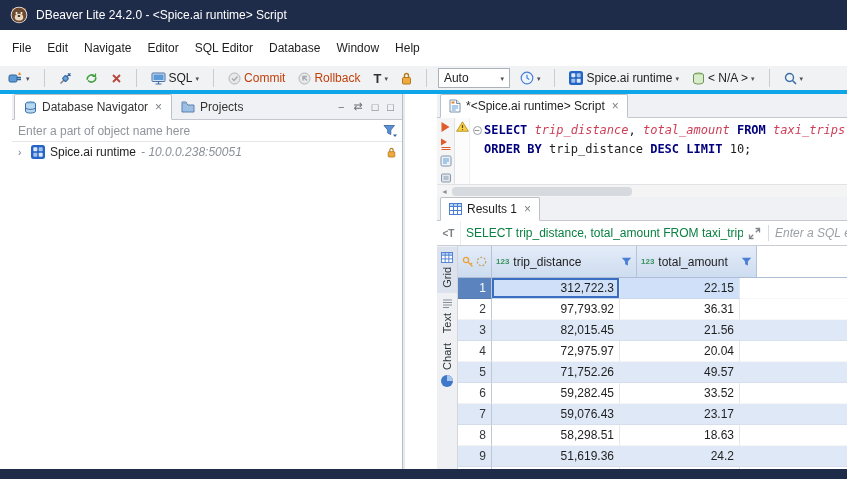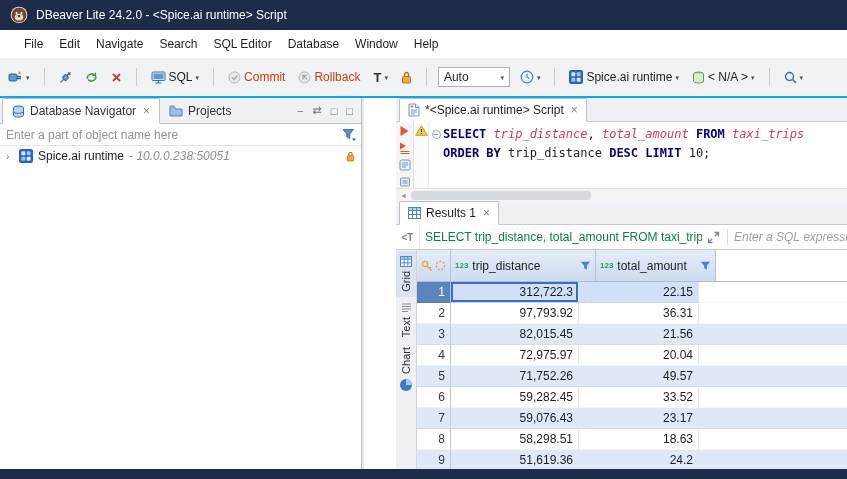--- a/index.html
+++ b/index.html
@@ -4,38 +4,38 @@
 <style>
   * { box-sizing: border-box; margin: 0; padding: 0; }
   html,body { width: 847px; height: 479px; overflow: hidden; }
   body { font-family: "Liberation Sans", sans-serif; font-size: 12px; color: #1e1e1e; background: #fff; }
   .window { width: 847px; height: 479px; display: flex; flex-direction: column; background: #fff; }
 
   
   .titlebar { height: 30px; flex: none; background: #1e2b49; color: #fff; display: flex; align-items: center; gap: 8px; padding: 0 10px; font-size: 12px; }
 
   
-  .menubar { height: 28px; flex: none; background: #fff; display: flex; align-items: center; padding: 0 16px; }
+  .menubar { height: 36px; flex: none; background: #fff; display: flex; align-items: center; padding: 0 4px; }
   .menu-item { padding: 3px 8px; cursor: default; }
 
   
-  .toolbar { height: 40px; flex: none; background: #f1f2f4; border-bottom: 2px solid #0ea5e9; display: flex; align-items: center; padding: 0 5px; gap: 7px; }
+  .toolbar { height: 28px; flex: none; background: #f1f2f4; border-bottom: 4px solid #0ea5e9; display: flex; align-items: center; padding: 0 5px; gap: 7px; }
   .tbtn { display: flex; align-items: center; gap: 3px; padding: 2px 3px; border-radius: 2px; white-space: nowrap; }
   .tbtn.disabled { color: #c2410c; }
   .caret { font-size: 7px; color: #4a4f55; line-height: 1; }
   .tsep { width: 1px; height: 18px; background: #c9ccd1; margin: 0 4px; flex: none; }
   .combo { height: 20px; background: #fff; border: 1px solid #adb2ba; display: flex; align-items: center; justify-content: space-between; gap: 6px; padding: 0 5px; min-width: 72px; }
   .txt-icon { font-weight: bold; color: #333; font-size: 13px; }
 
   
   .main { flex: 1; min-height: 0; display: flex; }
   .splitter { width: 2px; flex: none; background: #e8e9eb; }
 
   
-  .left-panel { width: 362px; flex: none; display: flex; flex-direction: column; background: #fff; border-right: 1px solid #b9bdc4; }
+  .left-panel { width: 391px; flex: none; display: flex; flex-direction: column; background: #fff; border-right: 1px solid #b9bdc4; margin-left: 12px; }
   .panel-tabs { height: 26px; flex: none; background: #f0f1f4; border-bottom: 1px solid #c4c8ce; display: flex; align-items: stretch; padding-left: 2px; }
   .ptab { display: flex; align-items: center; gap: 5px; padding: 0 9px; color: #333; }
   .ptab.active { background: #fff; border: 1px solid #bcc1c8; border-bottom: 1px solid #fff; margin-bottom: -1px; border-radius: 2px 2px 0 0; }
   .tab-close { color: #7a7f86; font-size: 12px; margin-left: 2px; }
   .tab-actions { margin-left: auto; display: flex; align-items: center; gap: 9px; padding-right: 8px; color: #6a6f76; font-size: 11px; }
   .filter-row { height: 22px; flex: none; border-bottom: 1px solid #e4e6e9; display: flex; align-items: center; gap: 4px; padding-right: 5px; }
   .filter-input { flex: 1; height: 100%; border: 0; outline: 0; padding: 0 6px; font: inherit; color: #444; }
   .filter-input::placeholder { color: #8f949b; opacity: 1; }
   .tree-row { height: 20px; flex: none; display: flex; align-items: center; gap: 5px; padding: 0 6px; }
   .expander { color: #6e7379; font-size: 10px; width: 8px; }
@@ -118,21 +118,21 @@
         <circle cx="11.5" cy="7" r="1" fill="#fff"></circle>
         <ellipse cx="9" cy="10" rx="1.4" ry="1" fill="#3a2a1a"></ellipse>
       </svg>
     <span>DBeaver Lite 24.2.0 - &lt;Spice.ai runtime&gt; Script</span>
   </div>
 
   <div class="menubar">
       <span class="menu-item">File</span>
       <span class="menu-item">Edit</span>
       <span class="menu-item">Navigate</span>
-      <span class="menu-item">Search</span>
+      <span class="menu-item">Editor</span>
       <span class="menu-item">SQL Editor</span>
       <span class="menu-item">Database</span>
       <span class="menu-item">Window</span>
       <span class="menu-item">Help</span>
     </div>
 
   <div class="toolbar">
     <div class="tbtn">
       <svg width="15" height="14" viewBox="0 0 15 14">
           <rect x="1" y="4" width="8" height="7" rx="1.5" fill="#5e9bd6" stroke="#2f6296"></rect>

